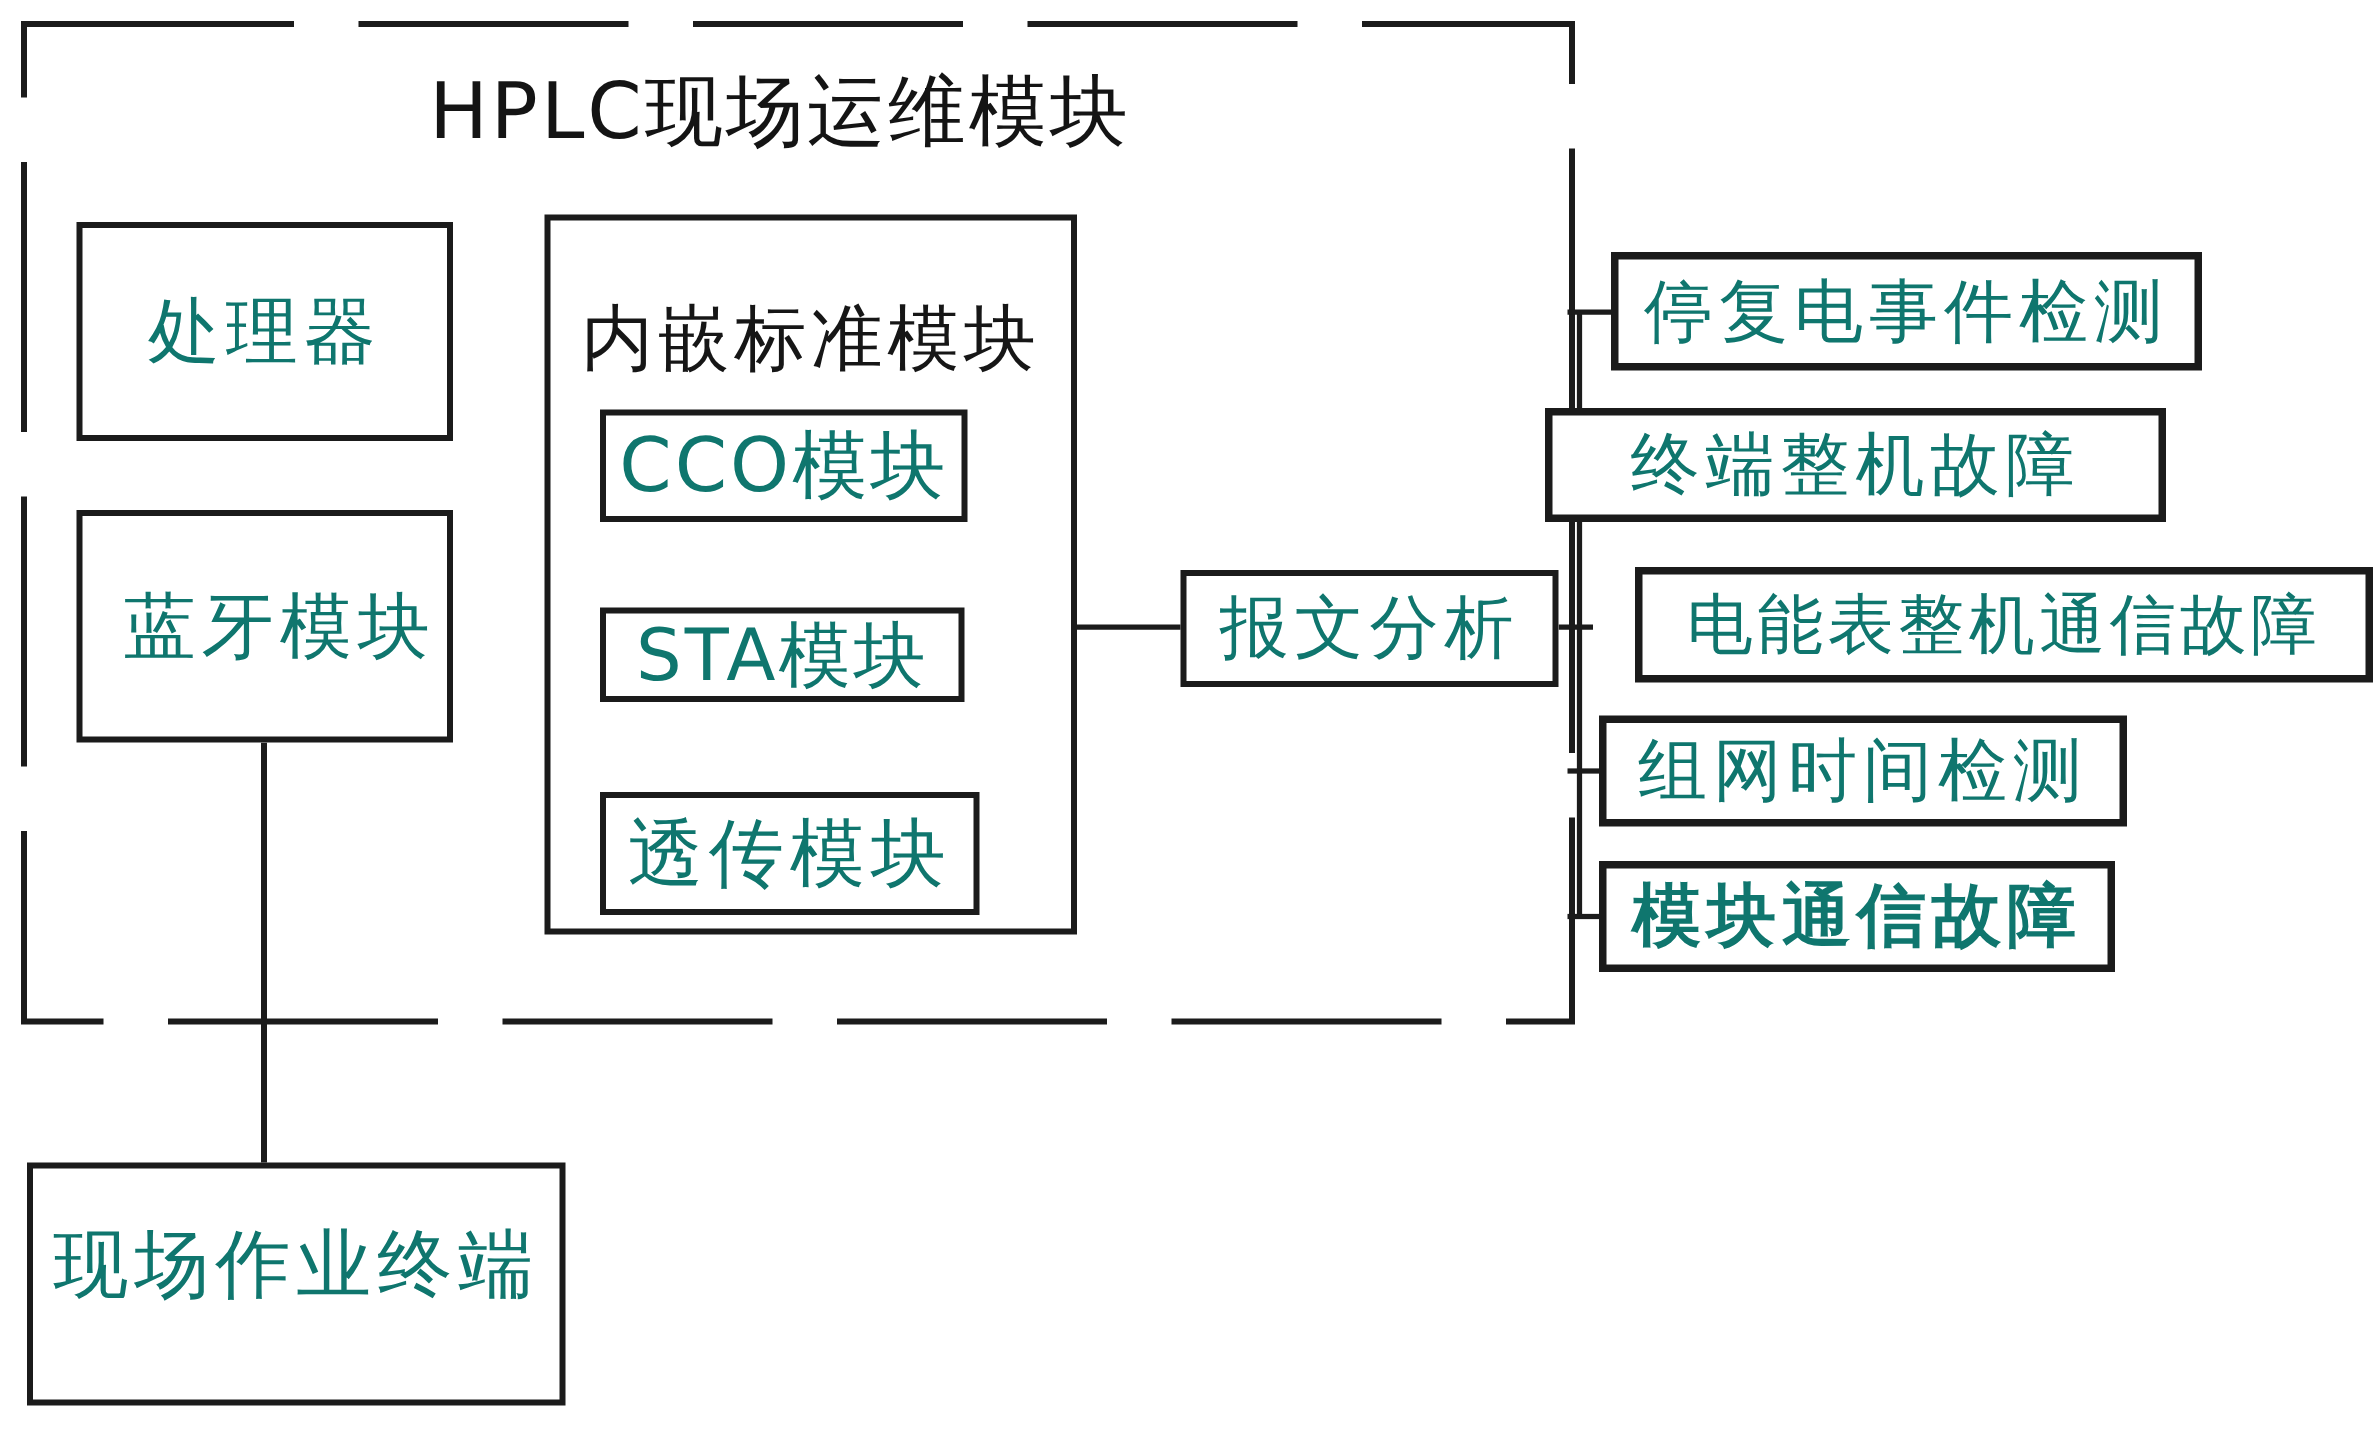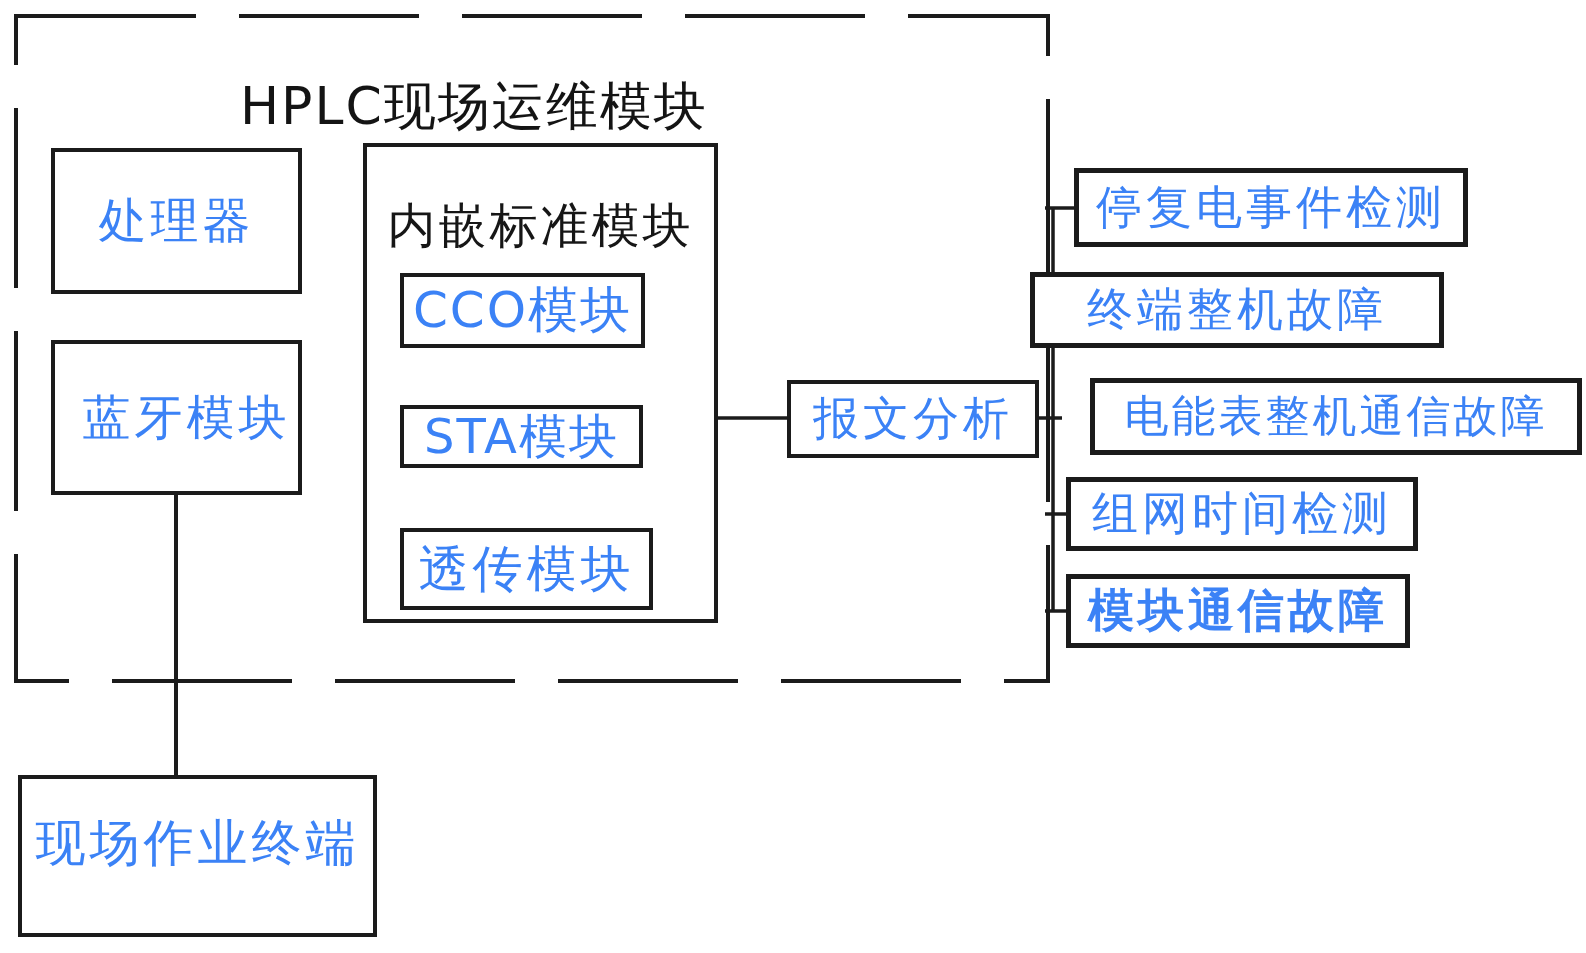--- a/index.html
+++ b/index.html
@@ -27,40 +27,39 @@
     position: absolute;
     box-sizing: border-box;
     border: 4px solid #1b1b1b;
     background: #ffffff;
     display: flex;
     align-items: center;
     justify-content: center;
     text-align: right;
     letter-spacing: 4px;
     white-space: nowrap;
-    color: #3b82f6;
+    color: #0f766e;
   }
   .node.heavy {
     border-width: 5px;
   }
   .fs50 { font-size: 50px; }
   .fs48 { font-size: 48px; }
   .fs46 { font-size: 46px; }
   .fs44 { font-size: 44px; margin-left: 32px; }
   .diagram-title {
     position: absolute;
     left: 240px;
     top: 40px;
     width: 560px;
-    text-align: left;
+    text-align: center;
     font-size: 52px;
     letter-spacing: 2px;
     color: #141414;
     white-space: nowrap;
-    margin-top: 32px;
   }
   .embedded-container {
     position: absolute;
     box-sizing: border-box;
     border: 4px solid #1b1b1b;
     background: #ffffff;
   }
   .embedded-label {
     position: absolute;
     left: 363px;

